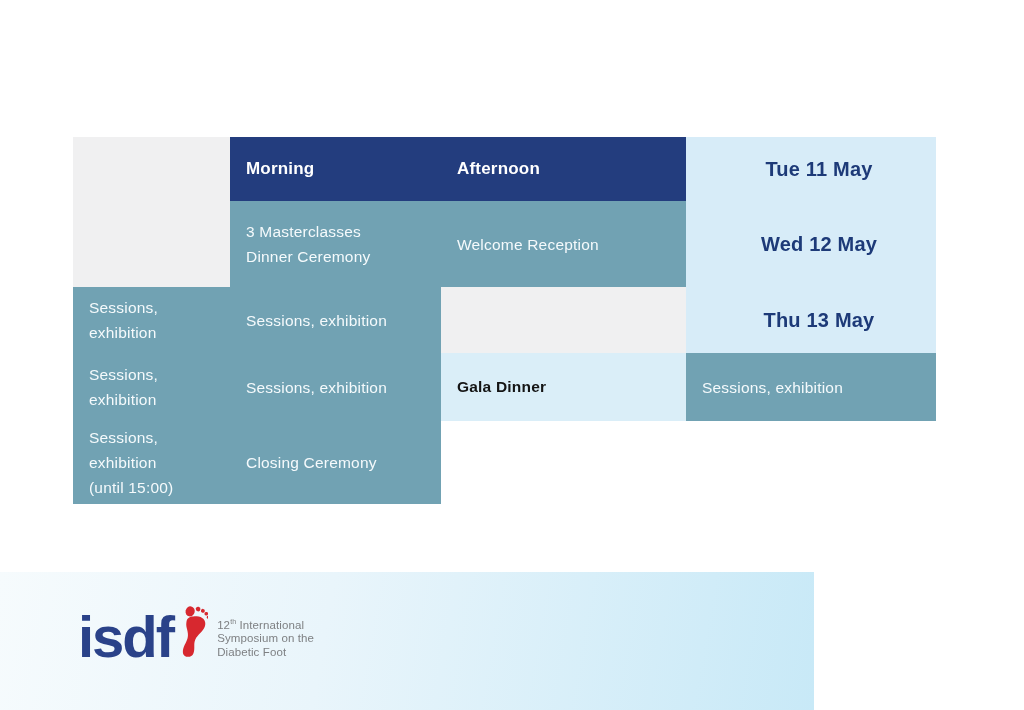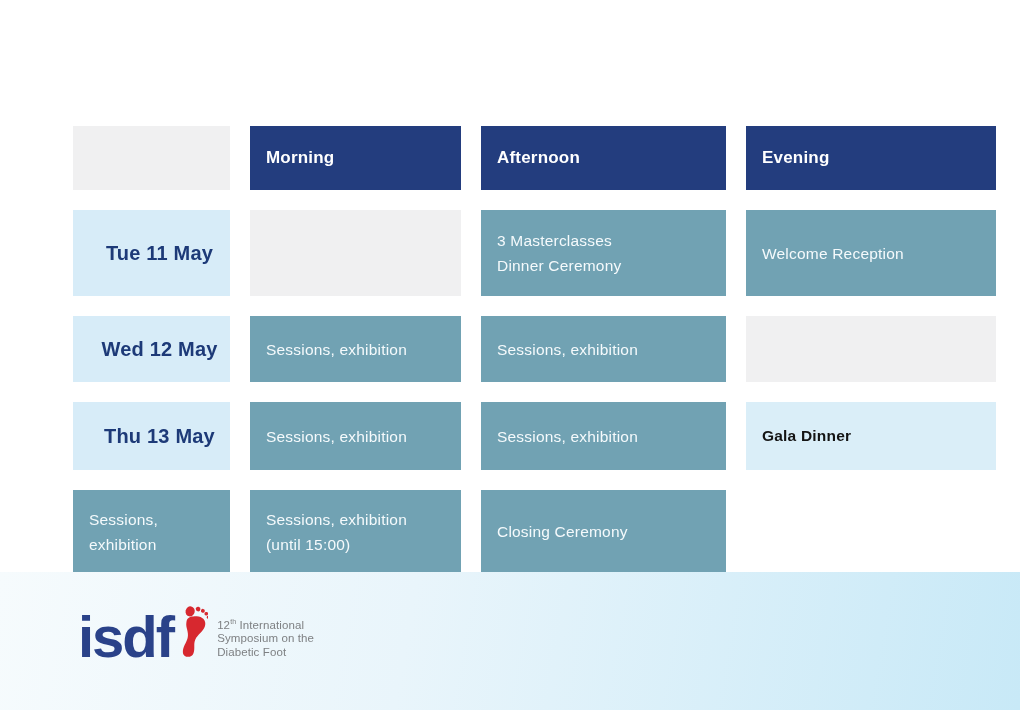--- a/index.html
+++ b/index.html
@@ -7,25 +7,25 @@
     width: 1024px; height: 710px;
     position: relative;
     background: #ffffff;
     font-family: "Liberation Sans", sans-serif;
     overflow: hidden;
   }
 
   
   .schedule {
     position: absolute;
-    left: 73px; top: 126px;
+    left: 73px; top: 137px;
     display: grid;
     grid-template-columns: 157px 211px 245px 250px;
     grid-template-rows: 64px 86px 66px 68px 83px;
-    gap: 20px;
+    gap: 0;
   }
   .cell {
     display: flex;
     flex-direction: column;
     justify-content: center;
     padding-left: 16px;
   }
   .pad { padding-left: 16px; padding-right: 12px; }
   .navy {
     background: #233d7e;
@@ -56,21 +56,21 @@
     color: #141414;
     font-size: 15.5px;
     letter-spacing: 0.2px;
     font-weight: bold;
   }
 
   
   .banner {
     position: absolute;
     left: 0; top: 572px;
-    width: 1020px; height: 138px;
+    width: 814px; height: 138px;
     background: linear-gradient(100deg, #f6fbfd 0%, #e9f5fb 40%, #c8e9f7 100%);
   }
   .logo {
     position: absolute;
     left: 78px; top: 36px;
     display: flex;
     align-items: center;
   }
   .logo-text {
     font-size: 58px;
@@ -93,23 +93,20 @@
 <body>
 
 <div class="schedule">
 
   <div class="cell gray"></div>
   <div class="cell navy pad">
     <span>Morning</span>
   </div>
   <div class="cell navy pad">
     <span>Afternoon</span>
-  </div>
-  <div class="cell navy pad">
-    <span>Evening</span>
   </div>
 
   <div class="cell day">
     <span>Tue 11 May</span>
   </div>
   <div class="cell gray"></div>
   <div class="cell teal pad">
     <div>3 Masterclasses</div>
     <div>Dinner Ceremony</div>
   </div>

